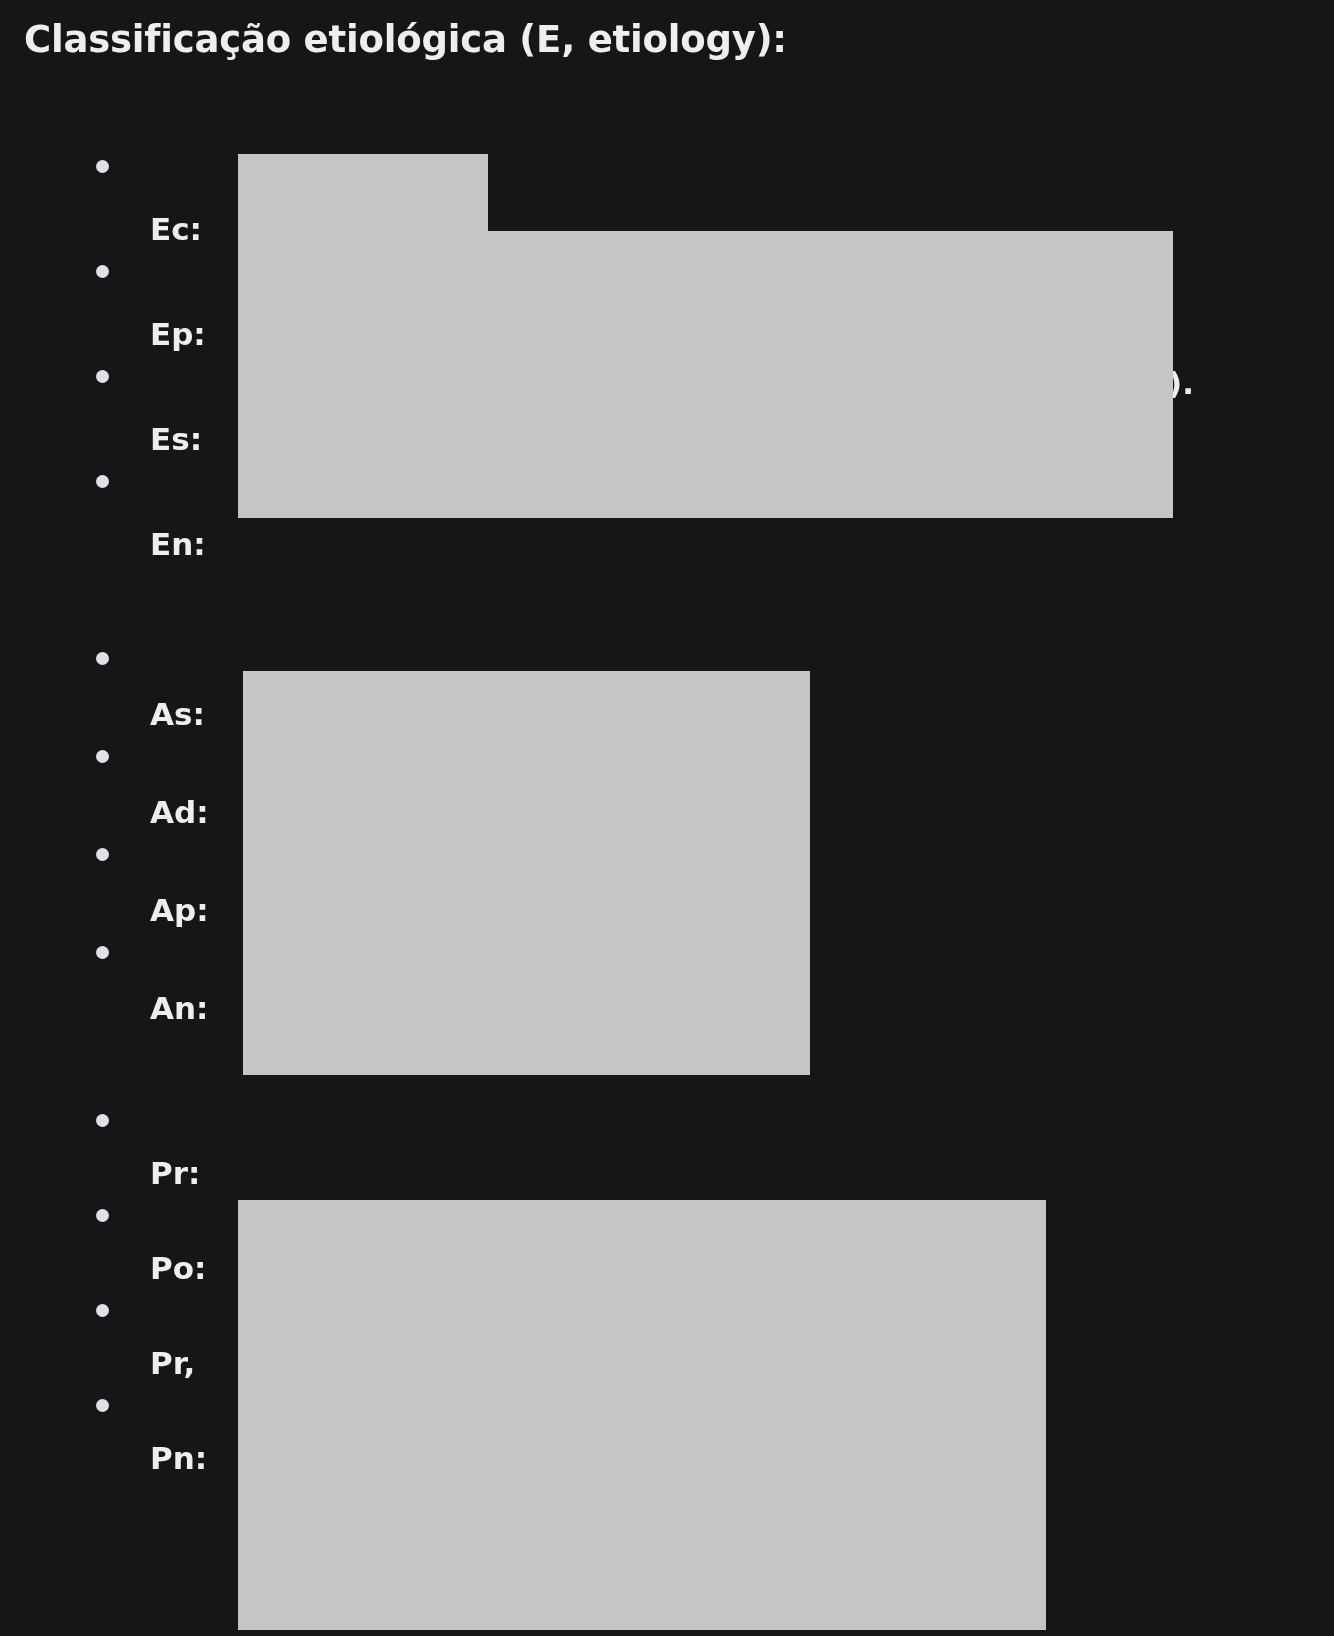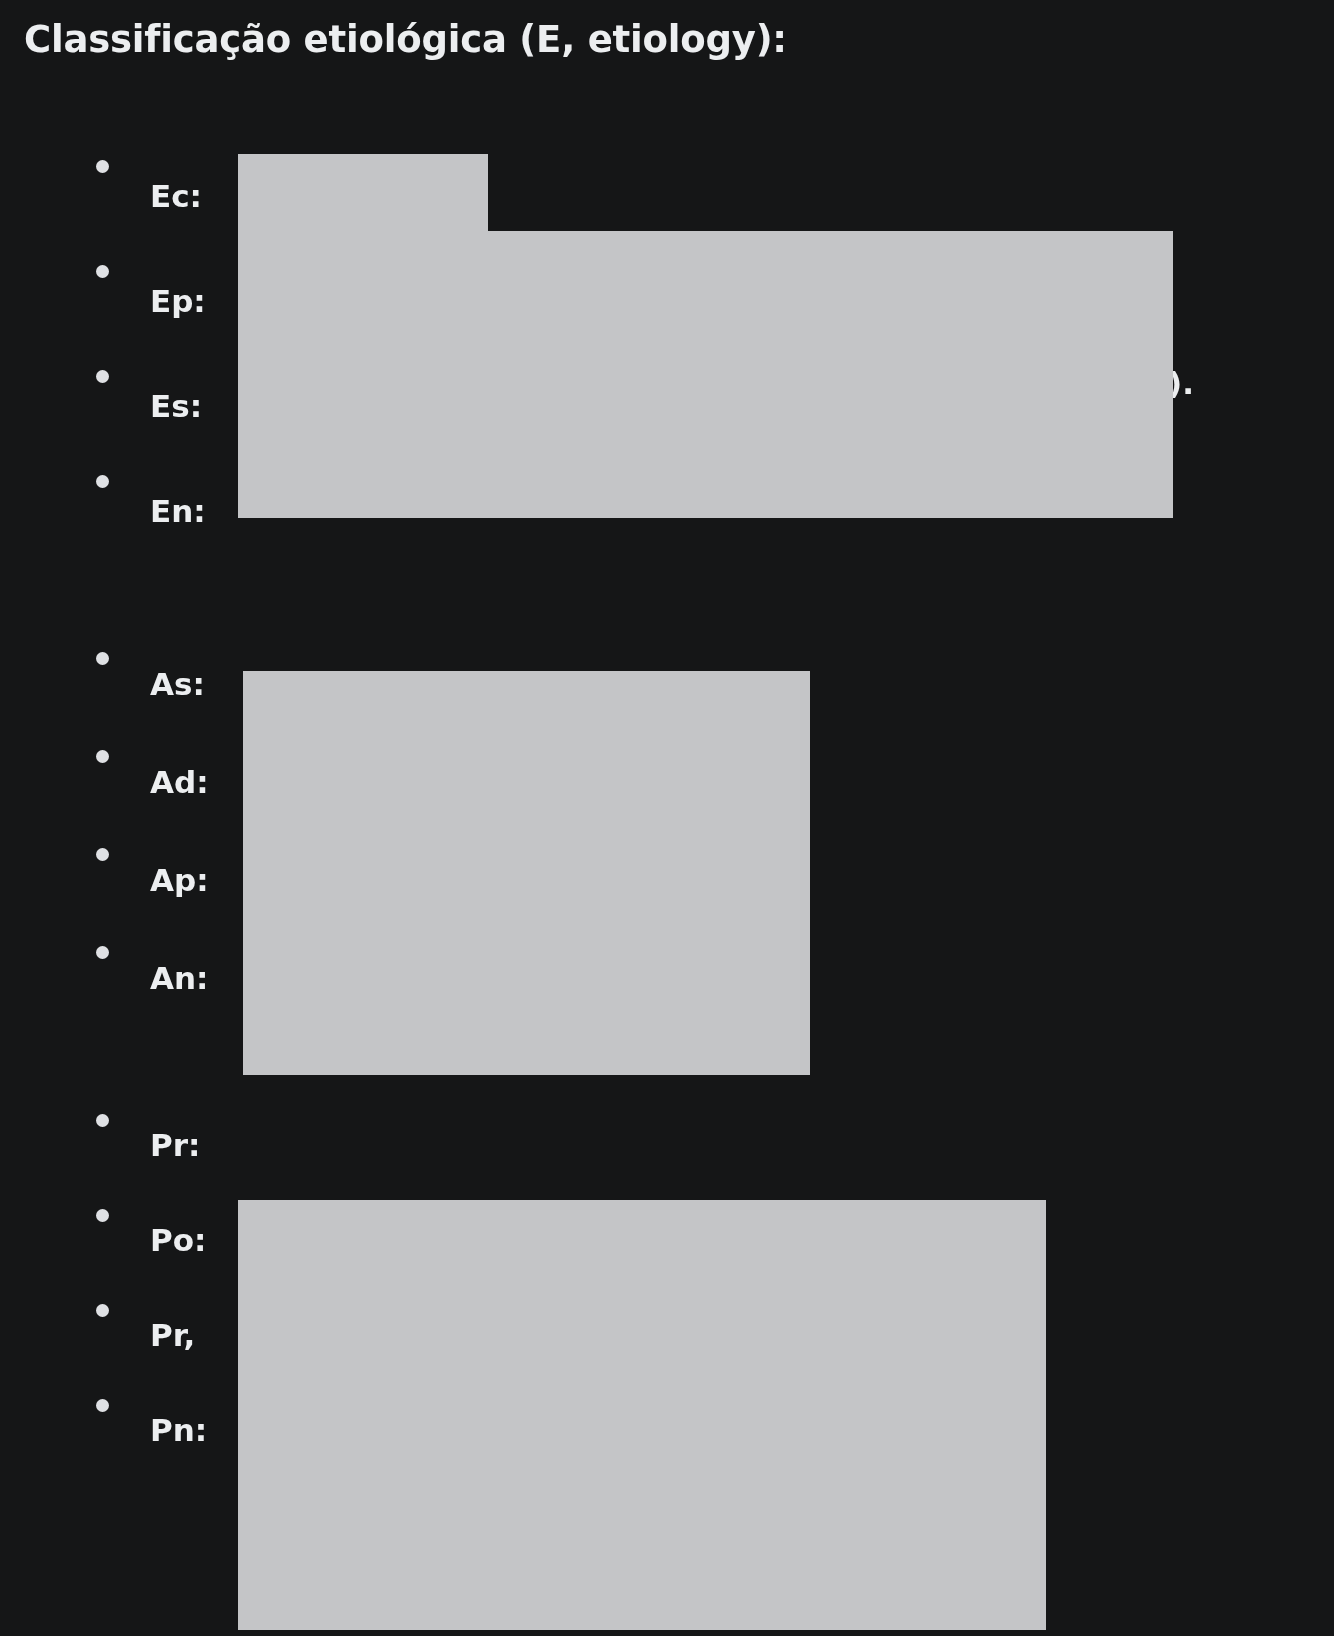--- a/index.html
+++ b/index.html
@@ -32,21 +32,21 @@
     padding: 0 20px 0 24px;
   }
   .bullet-list {
     list-style: none;
     margin: 0;
     padding: 0;
   }
   .bullet-item {
     position: relative;
     display: flex;
-    align-items: center;
+    align-items: flex-end;
     font-size: 31px;
     font-weight: 700;
     line-height: 1.2;
     color: #eceef0;
     padding-left: 96px;
   }
   .bullet-dot {
     position: absolute;
     left: 96px;
     top: 0.52em;

